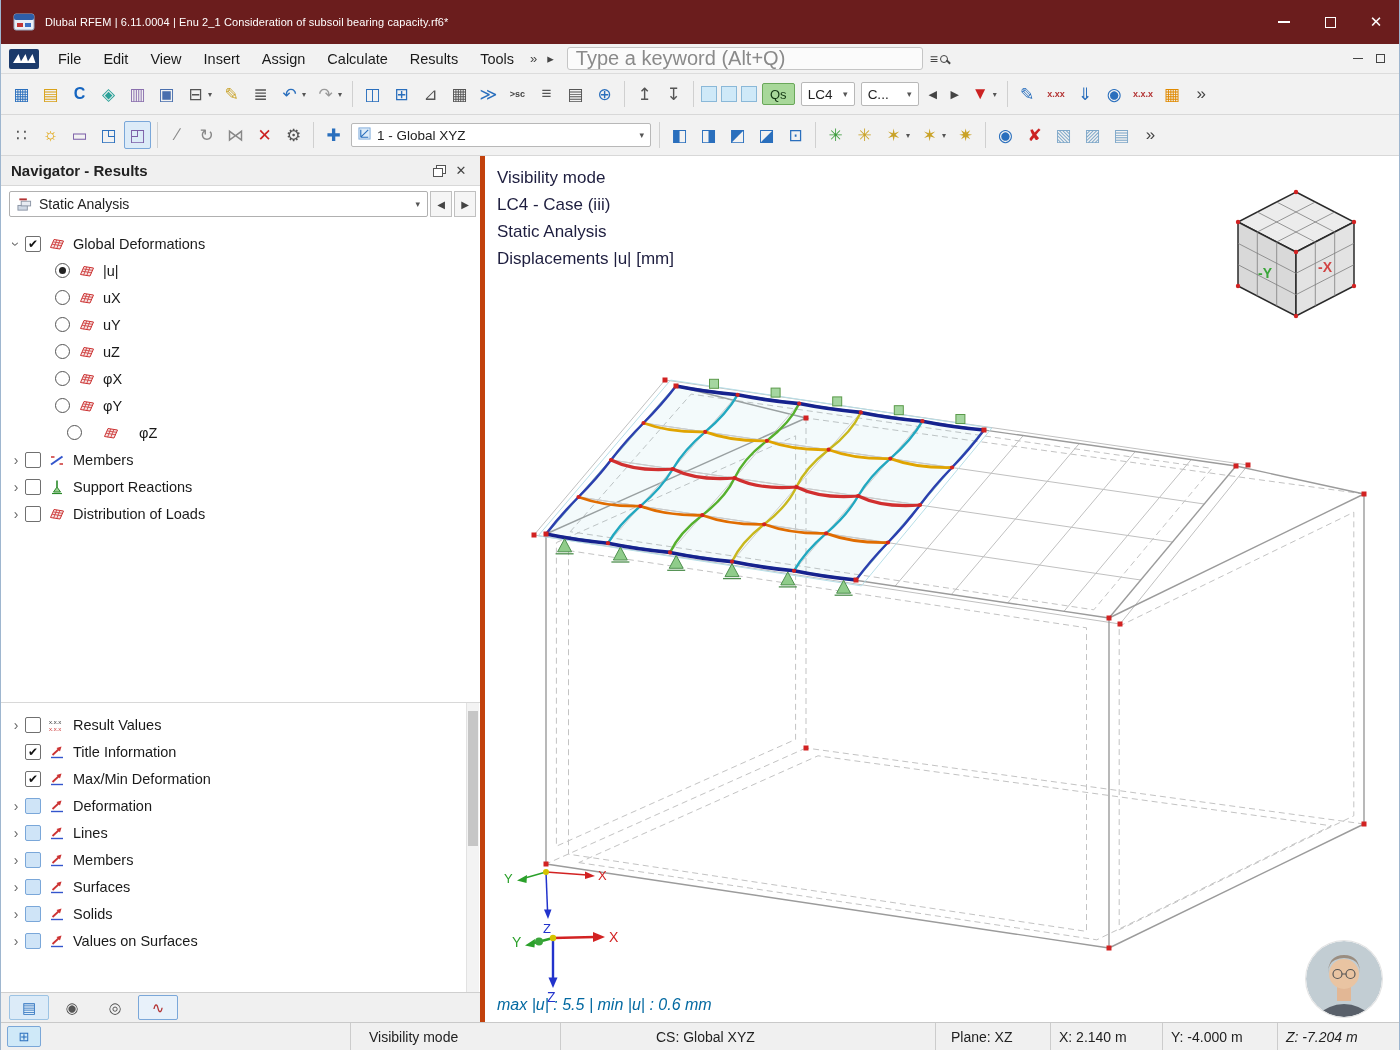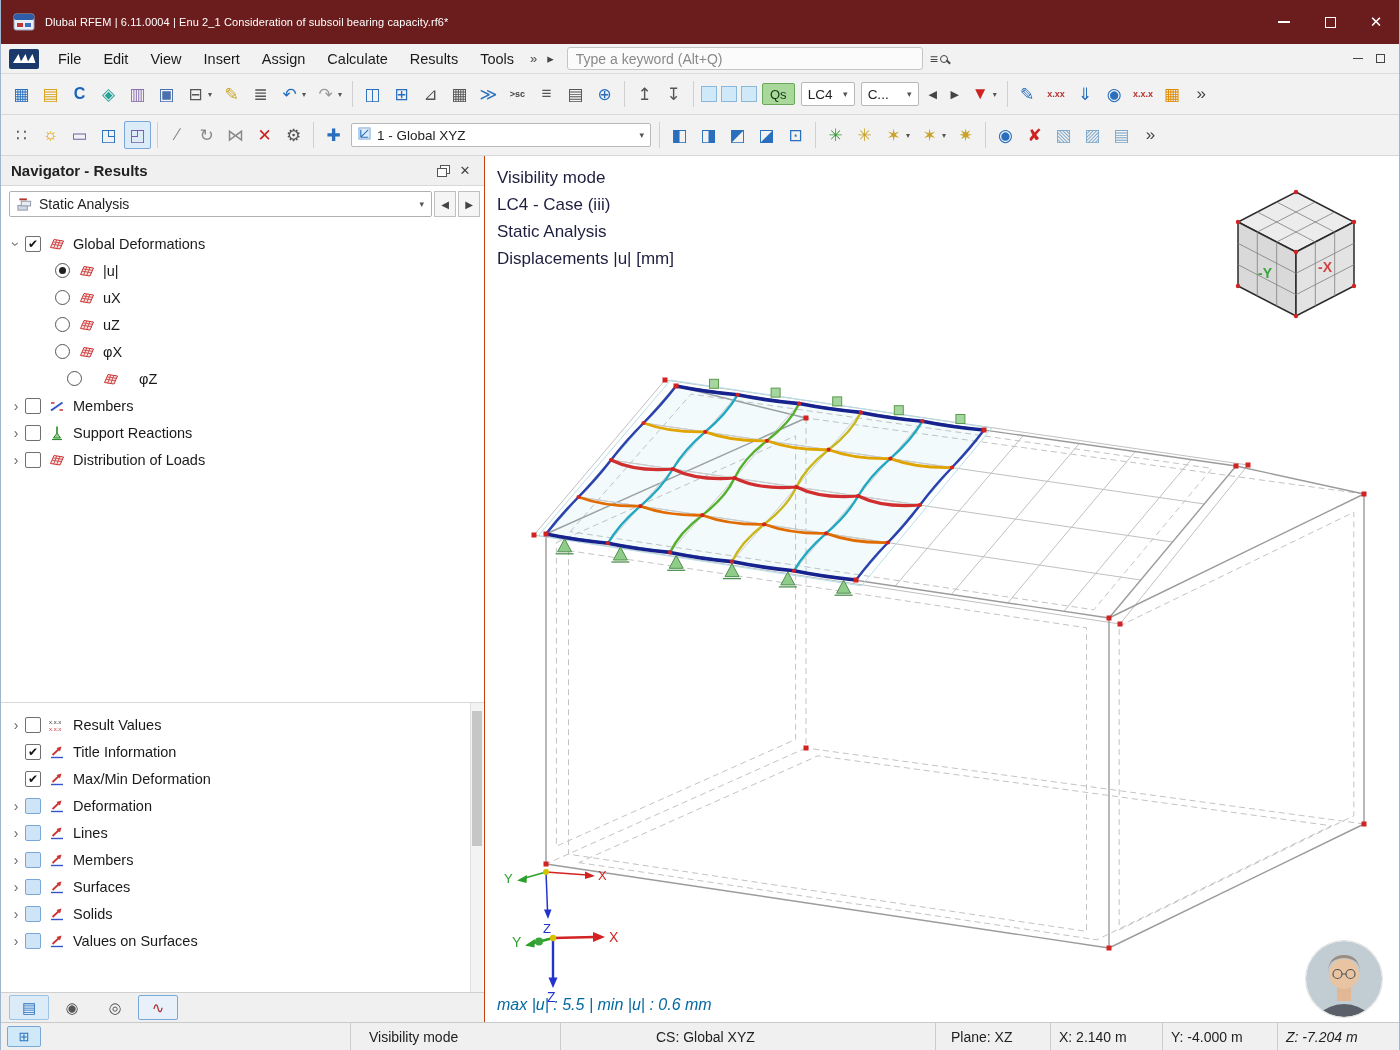--- a/index.html
+++ b/index.html
@@ -21,21 +21,21 @@
 
   
   .menubar { height:30px; background:#f2f2f2; border-bottom:1px solid #dcdcdc;
     display:flex; align-items:center; flex:0 0 auto; }
   .applogo { margin:0 8px 0 8px; display:flex; }
   .menu-item { font-size:14.5px; color:#1a1a1a; padding:0 11px; line-height:30px; }
   .mini { color:#444; font-size:13px; padding:0 5px; }
   .searchbox { width:356px; height:23px; background:#fbfbfb; border:1px solid #c5c5c5;
     border-radius:3px; margin-left:8px; display:flex; align-items:center; }
   .searchbox input { border:none; outline:none; background:transparent; width:100%;
-    font-size:14px; color:#444; padding:0 8px; font-family:"Liberation Sans",sans-serif; }
+    font-size:20px; color:#444; padding:0 8px; font-family:"Liberation Sans",sans-serif; }
   .searchbox input::placeholder { color:#8a8a8a; }
   .search-filter { display:flex; align-items:center; gap:2px; padding:0 7px; color:#444; font-size:14px;}
   .mag { width:8px; height:8px; border:1.5px solid #444; border-radius:50%; position:relative; display:inline-block;}
   .mag::after { content:""; position:absolute; width:5px; height:1.5px; background:#444;
     transform:rotate(45deg); right:-4px; bottom:-1px; }
 
   
   .toolbar { height:41px; background:#f2f2f2; border-bottom:1px solid #d8d8d8;
     display:flex; align-items:center; padding:0 6px; flex:0 0 auto; }
   .tbtn { width:27px; height:28px; display:flex; align-items:center; justify-content:center;
@@ -50,21 +50,21 @@
   .tcombo .ccaret { font-size:9px; color:#555; margin-left:auto; }
   .tswatch { width:16px; height:16px; background:#cfe9f8; border:1px solid #8ab8d8; margin:0 2px; }
   .tbox { height:22px; padding:0 7px; background:#a8d89a; border:1px solid #6aa85a;
     display:flex; align-items:center; font-size:13px; color:#143814; margin:0 3px; border-radius:2px;}
 
   
   .main { flex:1 1 auto; display:flex; min-height:0; }
 
   
   .panel { width:484px; flex:0 0 auto; display:flex; flex-direction:column;
-    border-right:1px solid #c2410c; background:#fff; }
+    border-right:5px solid #c2410c; background:#fff; }
   .panel-header { height:30px; background:#f0f0f0; border-bottom:1px solid #d8d8d8;
     display:flex; align-items:center; padding:0 8px 0 10px; flex:0 0 auto;}
   .panel-header .ptitle { font-size:15px; font-weight:bold; color:#222; }
   .panel-header .spacer { flex:1; }
   .phbtn { width:22px; height:22px; display:flex; align-items:center; justify-content:center;
     color:#444; font-size:13px; }
   .analysis-row { height:36px; display:flex; align-items:center; padding:0 4px 0 8px; flex:0 0 auto; gap:0;}
   .analysis-select { flex:1; height:26px; border:1px solid #b0b0b0; background:#fff; border-radius:2px;
     display:flex; align-items:center; gap:7px; padding:0 7px; font-size:14px; color:#222;}
   .analysis-select .ccaret { margin-left:auto; font-size:9px; color:#555; }
@@ -454,32 +454,54 @@
           </div>
           <div class="trow" style="padding-left: 52px;">
             <span style="width: 2px;"></span>
             <span class="radio"></span>
             <span class="ti16">
               <svg viewBox="0 0 16 16" width="16" height="16">
                 <path d="M1.5 11.5 L5 3.5 L14.5 5 L11 13 Z" fill="#f8e2e2" stroke="#c33" stroke-width="1"></path>
                 <path d="M3 8.2 L12.8 9.8 M4.2 5.9 L13.8 7.4 M7.8 3.9 L4.6 12.2 M10.9 4.4 L7.7 12.7" stroke="#c33" stroke-width="0.8" fill="none"></path>
               </svg>
             </span>
-            <span class="tlabel">uZ</span>
+            <span class="tlabel">uY</span>
           </div>
           <div class="trow" style="padding-left: 52px;">
             <span style="width: 2px;"></span>
             <span class="radio"></span>
             <span class="ti16">
               <svg viewBox="0 0 16 16" width="16" height="16">
                 <path d="M1.5 11.5 L5 3.5 L14.5 5 L11 13 Z" fill="#f8e2e2" stroke="#c33" stroke-width="1"></path>
                 <path d="M3 8.2 L12.8 9.8 M4.2 5.9 L13.8 7.4 M7.8 3.9 L4.6 12.2 M10.9 4.4 L7.7 12.7" stroke="#c33" stroke-width="0.8" fill="none"></path>
               </svg>
             </span>
+            <span class="tlabel">uZ</span>
+          </div>
+          <div class="trow" style="padding-left: 52px;">
+            <span style="width: 2px;"></span>
+            <span class="radio"></span>
+            <span class="ti16">
+              <svg viewBox="0 0 16 16" width="16" height="16">
+                <path d="M1.5 11.5 L5 3.5 L14.5 5 L11 13 Z" fill="#f8e2e2" stroke="#c33" stroke-width="1"></path>
+                <path d="M3 8.2 L12.8 9.8 M4.2 5.9 L13.8 7.4 M7.8 3.9 L4.6 12.2 M10.9 4.4 L7.7 12.7" stroke="#c33" stroke-width="0.8" fill="none"></path>
+              </svg>
+            </span>
             <span class="tlabel">φX</span>
+          </div>
+          <div class="trow" style="padding-left: 52px;">
+            <span style="width: 2px;"></span>
+            <span class="radio"></span>
+            <span class="ti16">
+              <svg viewBox="0 0 16 16" width="16" height="16">
+                <path d="M1.5 11.5 L5 3.5 L14.5 5 L11 13 Z" fill="#f8e2e2" stroke="#c33" stroke-width="1"></path>
+                <path d="M3 8.2 L12.8 9.8 M4.2 5.9 L13.8 7.4 M7.8 3.9 L4.6 12.2 M10.9 4.4 L7.7 12.7" stroke="#c33" stroke-width="0.8" fill="none"></path>
+              </svg>
+            </span>
+            <span class="tlabel">φY</span>
           </div>
           <div class="trow" style="padding-left: 52px; gap: 12px;">
             <span style="width: 2px;"></span>
             <span class="radio"></span>
             <span class="ti16">
               <svg viewBox="0 0 16 16" width="16" height="16">
                 <path d="M1.5 11.5 L5 3.5 L14.5 5 L11 13 Z" fill="#f8e2e2" stroke="#c33" stroke-width="1"></path>
                 <path d="M3 8.2 L12.8 9.8 M4.2 5.9 L13.8 7.4 M7.8 3.9 L4.6 12.2 M10.9 4.4 L7.7 12.7" stroke="#c33" stroke-width="0.8" fill="none"></path>
               </svg>
             </span>

